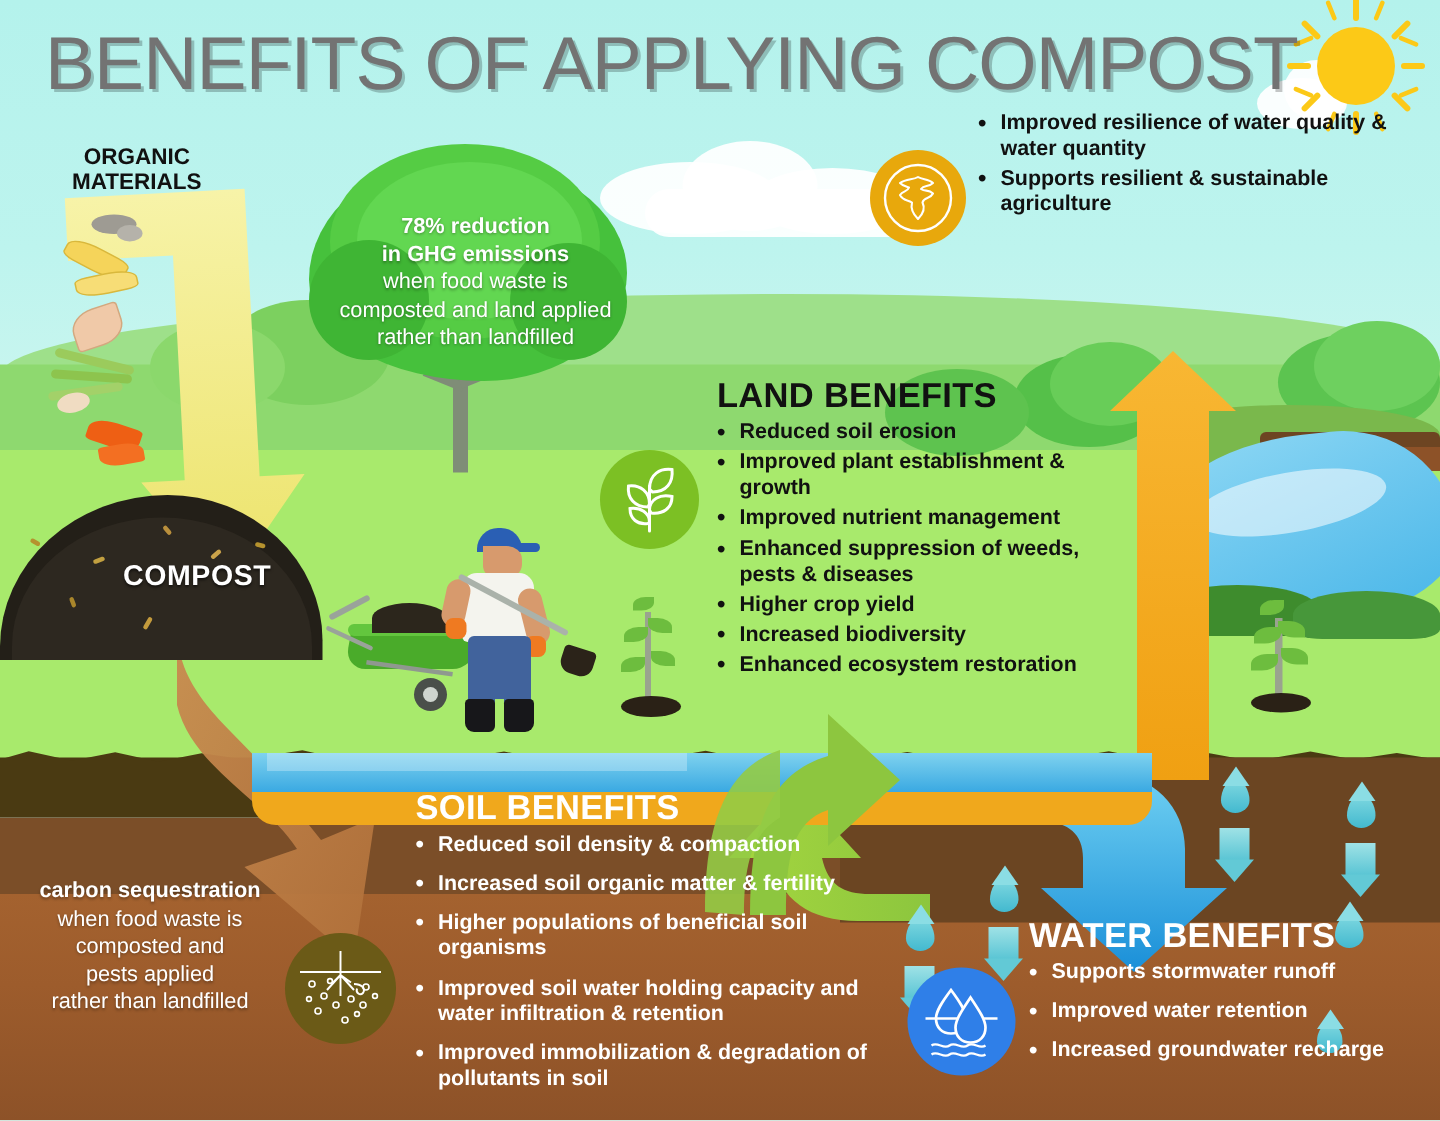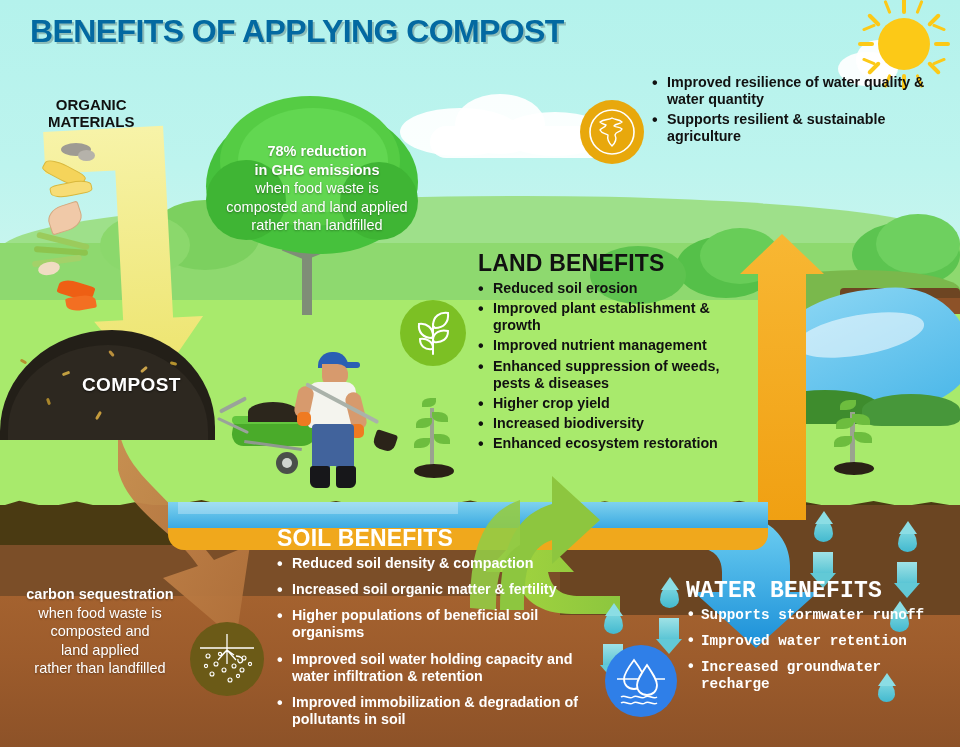--- a/index.html
+++ b/index.html
@@ -133,21 +133,21 @@
 
   
   .icon-circle {
     position:absolute; border-radius:50%;
     display:flex; align-items:center; justify-content:center;
   }
 
   
   .title {
     position:absolute; left:30px; top:13px;
-    font-size:32px; font-weight:bold; color:#0369a1;
+    font-size:50px; font-weight:normal; color:#737373;
     letter-spacing:-0.6px;
     font-family:"Liberation Sans", sans-serif;
     text-shadow: 2px 2px 0 rgba(0,0,0,.22);
   }
   .section-head {
     font-weight:bold; letter-spacing:.2px;
   }
   .blk { position:absolute; }
   .blk h3 { margin:0 0 3px 0; font-size:23px; font-weight:bold; }
   .blk ul { margin:0; padding:0; list-style:none; }
@@ -455,21 +455,21 @@
     <span class="bold">in GHG emissions</span>
     <span>when food waste is</span><br>
     <span>composted and land applied</span><br>
     <span>rather than landfilled</span>
   </div>
 
   <div class="stat" style="left:2px;top:585px;width:196px;">
     <span class="bold">carbon sequestration</span>
     <span>when food waste is</span><br>
     <span>composted and</span><br>
-    <span>land applied</span><br>
+    <span>pests applied</span><br>
     <span>rather than landfilled</span>
   </div>
 
   <div class="icon-circle" style="left:580px;top:100px;width:64px;height:64px;background:#e8a80c;">
     <svg width="52" height="52" viewBox="0 0 52 52">
       <circle cx="26" cy="26" r="22" fill="none" stroke="#fff" stroke-width="1.6"></circle>
       <path d="M14,16 C18,13 23,14 26,12 C29,14 33,13 36,16 C33,19 30,17 28,20 C31,22 33,20 36,23
                C34,27 30,25 29,29 C31,33 29,37 26,40 C23,37 21,33 22,29 C19,27 16,28 14,24
                C16,21 19,22 20,19 C17,18 16,18 14,16 Z" fill="none" stroke="#fff" stroke-width="1.4" stroke-linejoin="round"></path>
     </svg>
@@ -539,21 +539,21 @@
     <h3 class="section-head">SOIL BENEFITS</h3>
     <ul>
       <li>Reduced soil density &amp; compaction</li>
       <li>Increased soil organic matter &amp; fertility</li>
       <li>Higher populations of beneficial soil organisms</li>
       <li>Improved soil water holding capacity and water infiltration &amp; retention</li>
       <li>Improved immobilization &amp; degradation of pollutants in soil</li>
     </ul>
   </div>
 
-  <div class="blk light-text" style="left:686px;top:578px;width:272px;font-family:Liberation Mono, monospace;">
+  <div class="blk light-text" style="left:686px;top:610px;width:272px;">
     <h3 class="section-head">WATER BENEFITS</h3>
     <ul>
       <li>Supports stormwater runoff</li>
       <li>Improved water retention</li>
       <li>Increased groundwater recharge</li>
     </ul>
   </div>
 
 </div>
 

